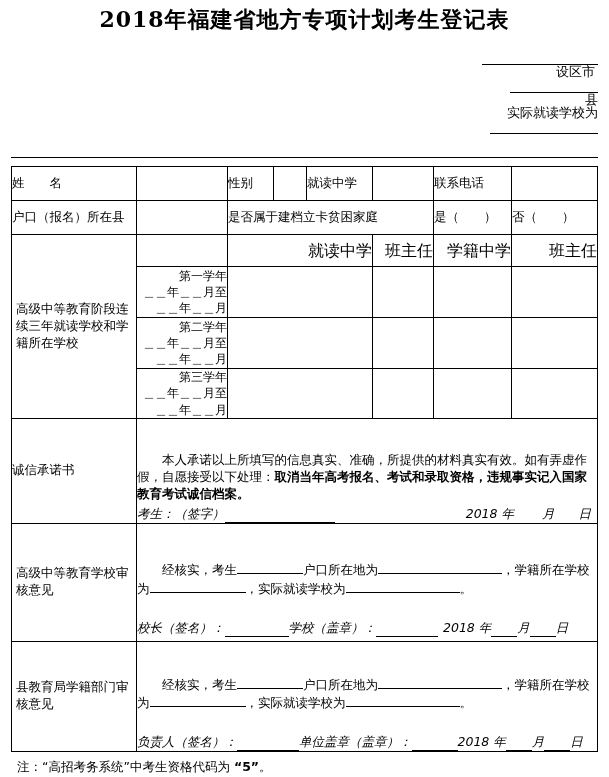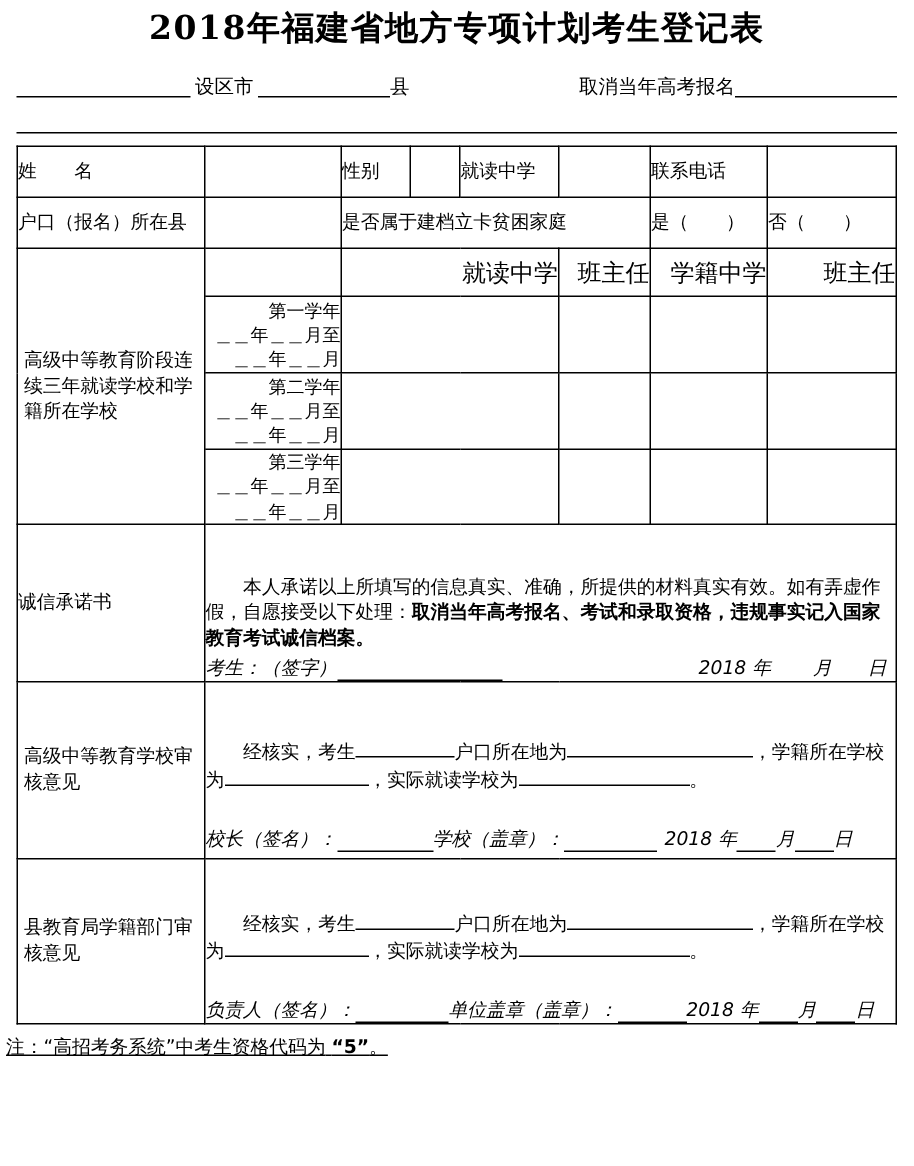--- a/index.html
+++ b/index.html
@@ -38,20 +38,21 @@
   .hdr {
     font-size: 13px;
     line-height: 1.0;
     padding: 0 11px;
   }
   .hdr-row1 {
     margin-top: 20px;
     display: flex;
     align-items: flex-end;
     white-space: nowrap;
+    flex-direction: column;
   }
   .hdr-row2 {
     margin-top: 9px;
     display: flex;
     align-items: flex-end;
     white-space: nowrap;
   }
   .ul {
     display: inline-block;
     border-bottom: 1px solid #000;
@@ -105,43 +106,42 @@
     align-items: flex-end;
     white-space: nowrap;
     font-style: italic;
   }
   .grow { flex: 1 1 auto; }
 
   .u { border-bottom: 1px solid #000; display:inline-block; height: 13px; vertical-align: baseline;}
 
   
   .note {
-    margin: 7px 0 0 4px;
+    margin: 7px 0 0 17px;
     font-size: 12.5px;
     line-height: 1.2;
     white-space: nowrap;
-    text-decoration: underline;
   }
   .note b { font-weight: bold; }
 </style>
 </head>
 <body>
 
 <div class="page">
 
   <div class="doc-title">2018年福建省地方专项计划考生登记表</div>
 
   <div class="hdr">
     <div class="hdr-row1">
       <span class="ul" style="width:116px"></span>
       <span class="lbl" style="padding:0 3px">设区市</span>
       <span class="ul" style="width:88px"></span>
       <span class="lbl">县</span>
       <span class="grow"></span>
-      <span class="lbl">取消当年高考报名</span>
+      <span class="lbl">实际就读学校为</span>
       <span class="ul" style="width:108px"></span>
     </div>
     <div class="hdr-row2">
       <span class="ul grow"></span>
     </div>
   </div>
 
   <table class="form">
     <colgroup>
       <col style="width:125px">

